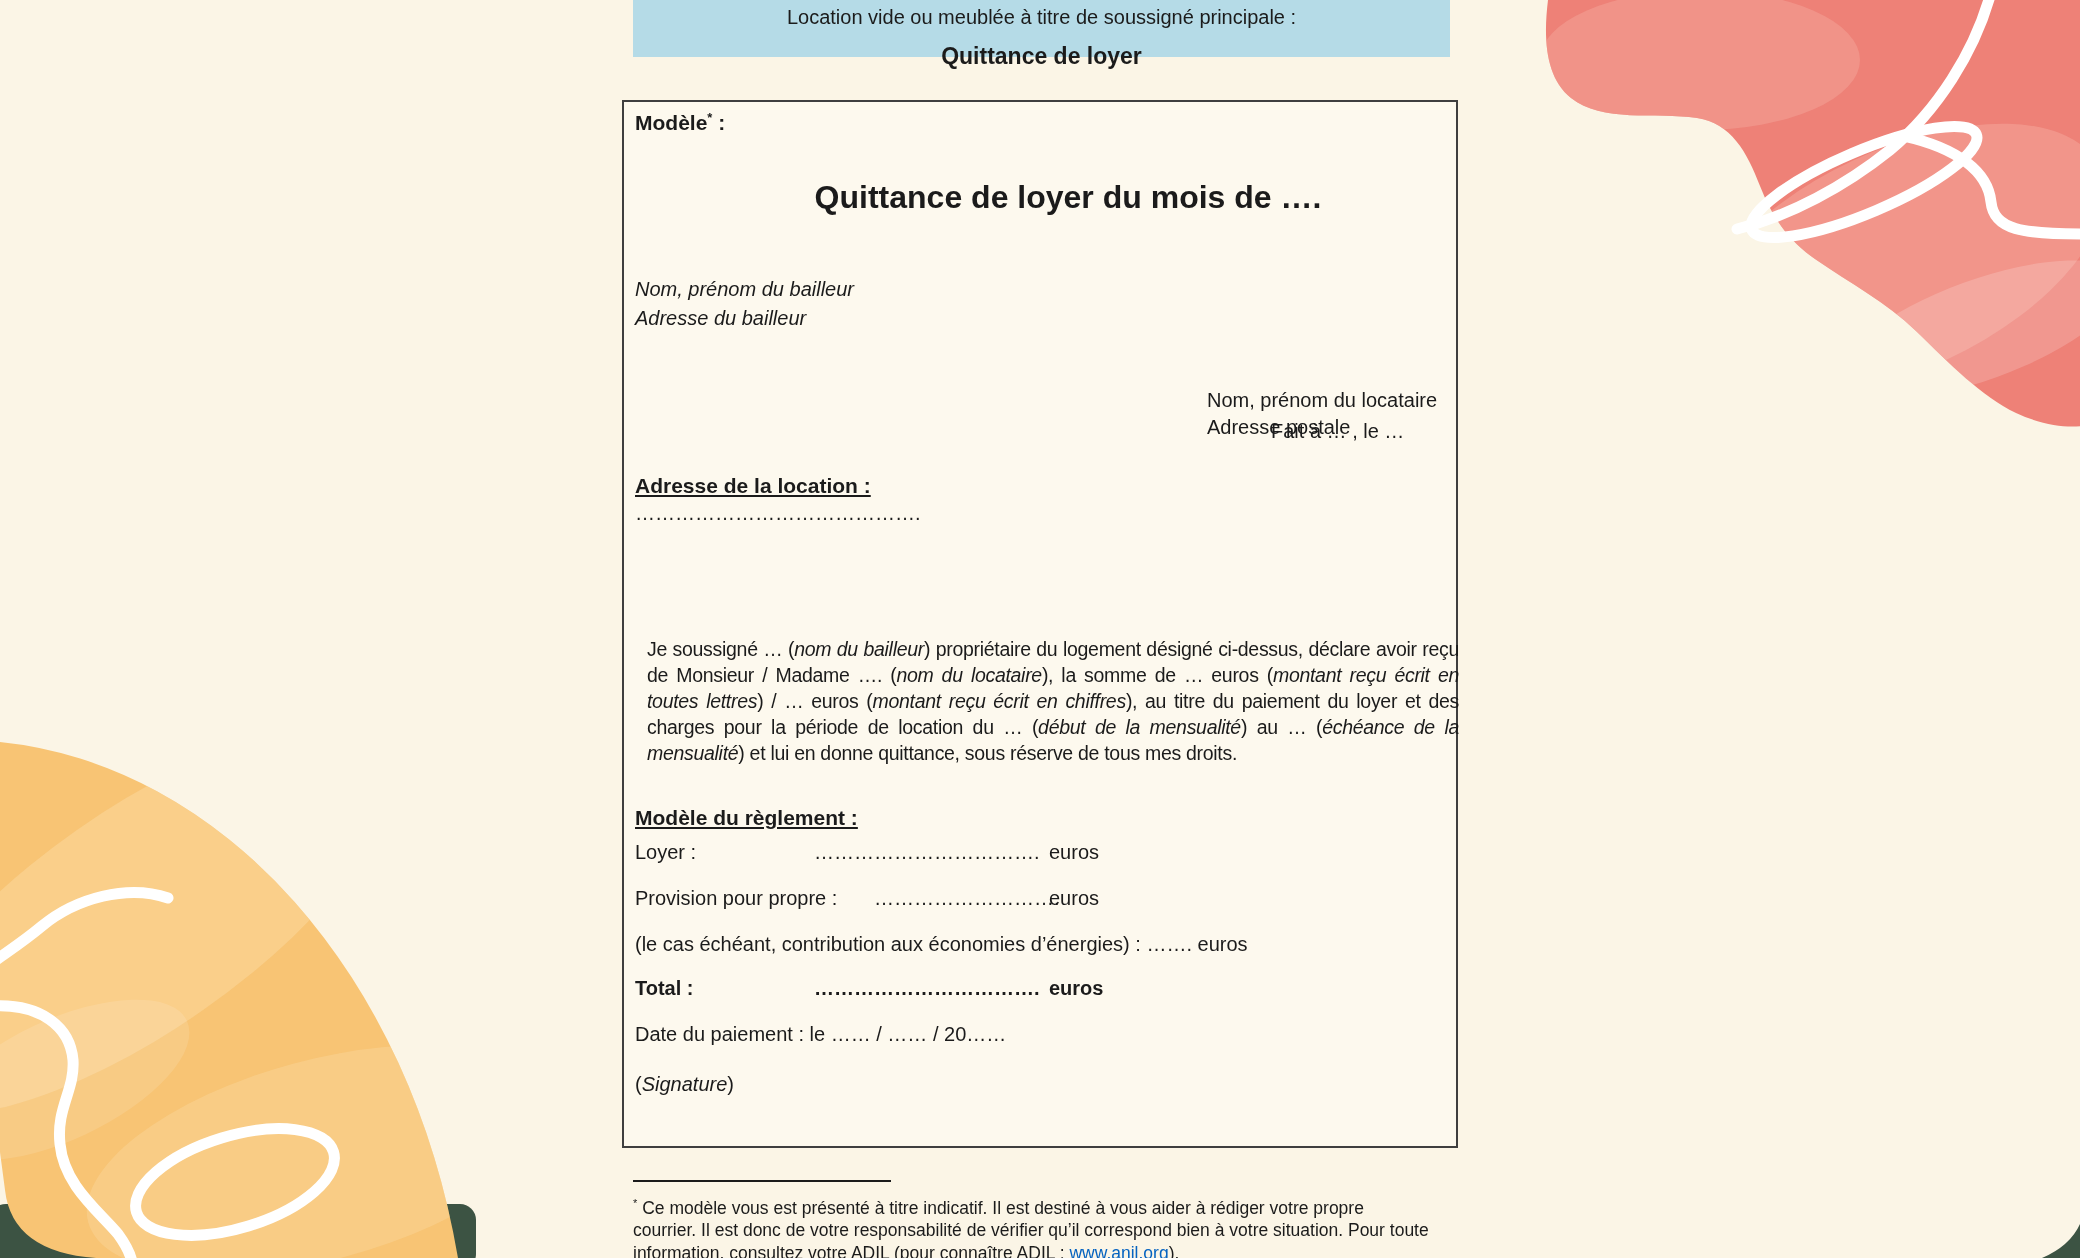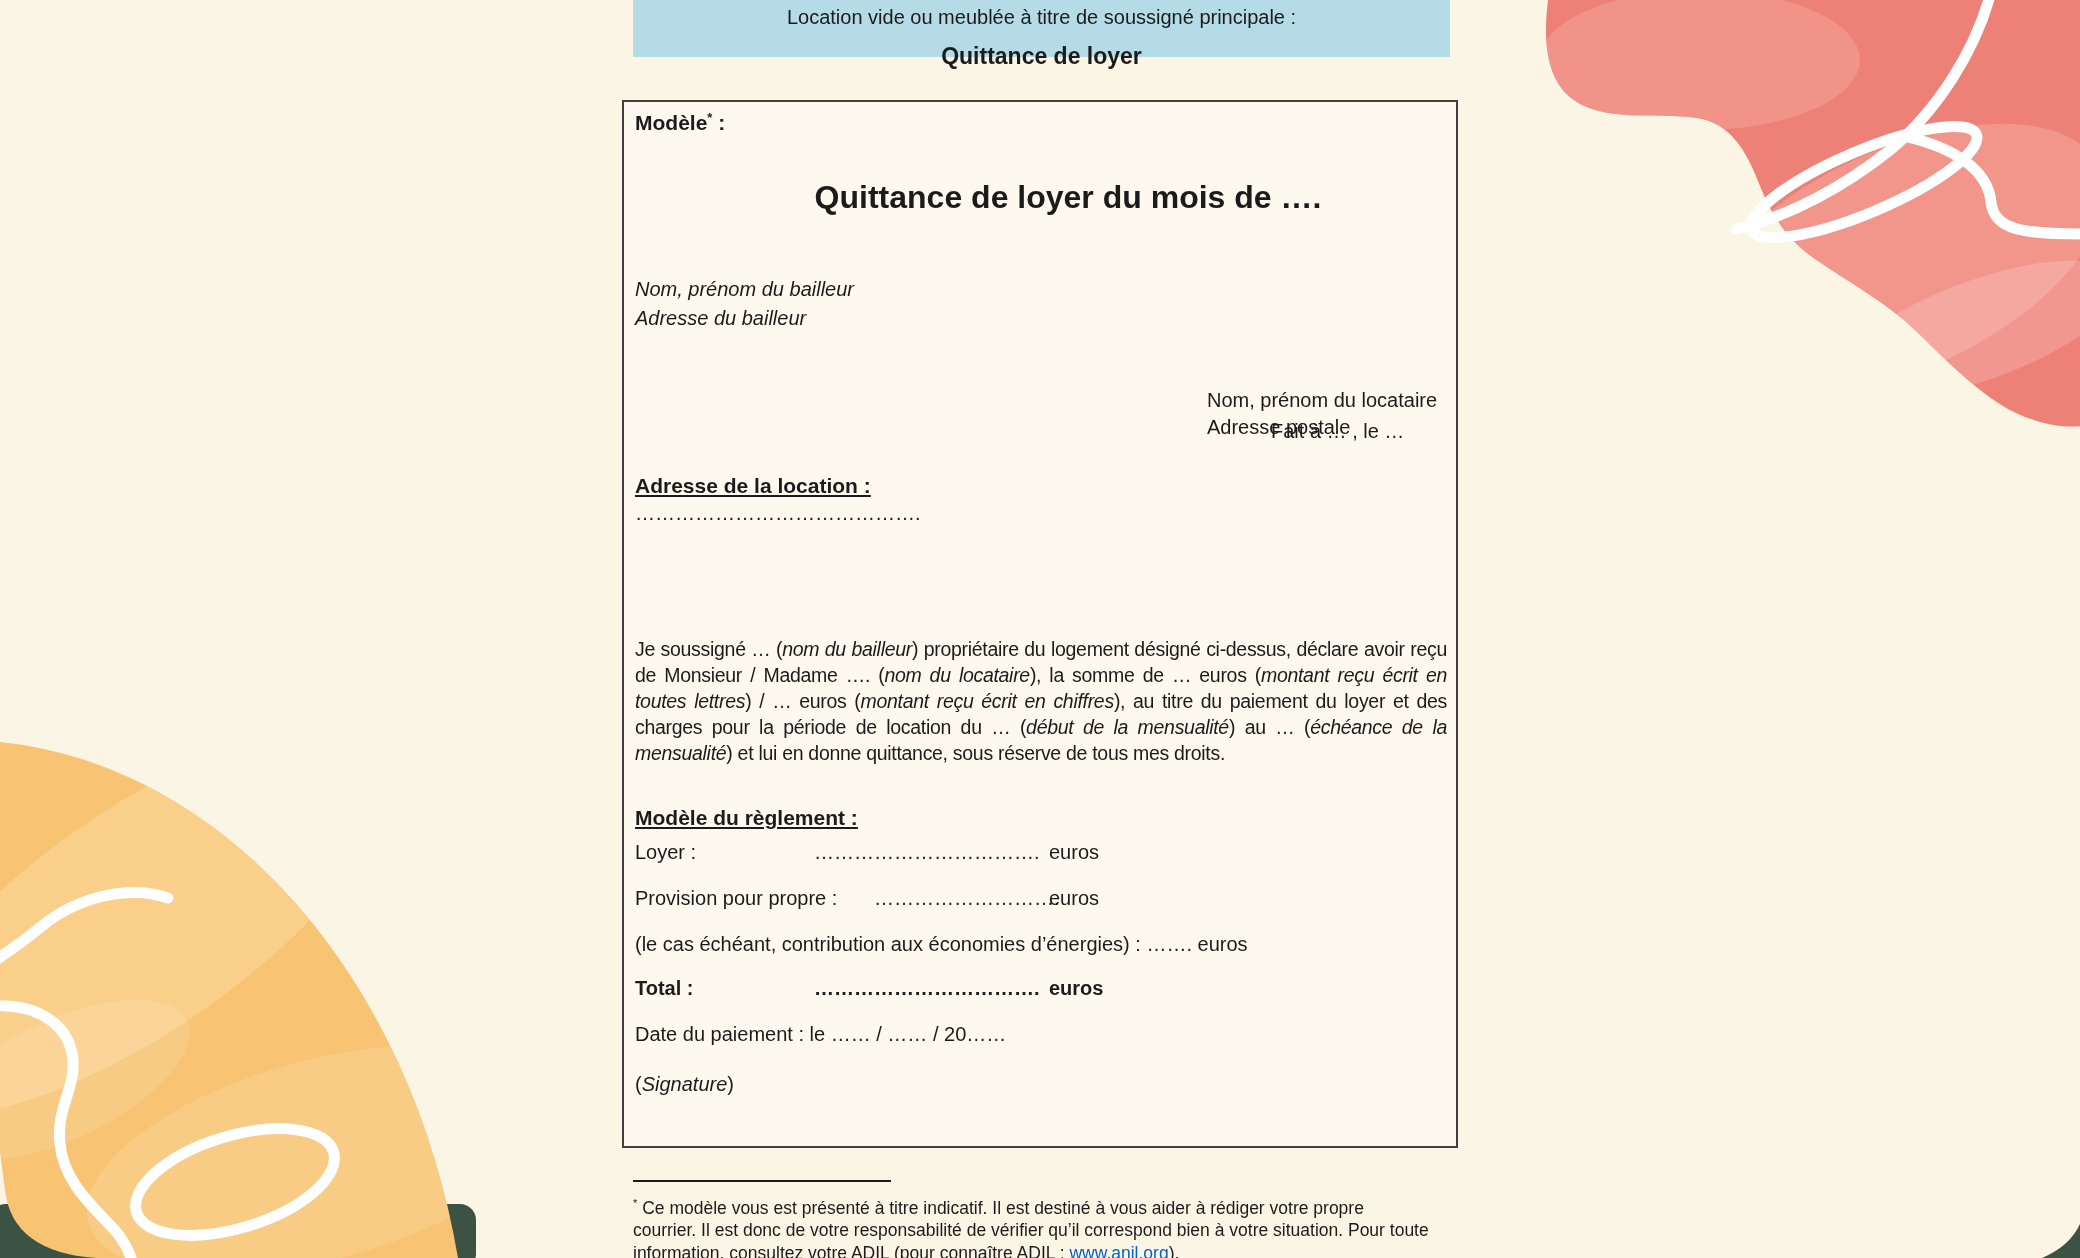--- a/index.html
+++ b/index.html
@@ -29,21 +29,21 @@
   .modele sup{position:static;font-size:13px;}
   .modele span{position:static;}
   .doc-title{left:0;top:77px;width:100%;text-align:center;font-size:32px;font-weight:bold;margin-left:28px;}
   .landlord{left:11px;top:173px;font-style:italic;font-size:20px;line-height:29px;}
   .landlord div{position:static;}
   .tenant{left:583px;top:245px;font-size:20px;line-height:27px;margin-top:40px;}
   .tenant div{position:static;}
   .fait{left:647px;top:318px;font-size:20px;}
   .addr-heading{left:11px;top:372px;font-size:21px;font-weight:bold;text-decoration:underline;}
   .addr-dots{left:11px;top:400px;font-size:20px;}
-  .para{left:11px;top:534px;width:812px;font-size:19.5px;line-height:26px;letter-spacing:-0.3px;
+  .para{left:23px;top:534px;width:812px;font-size:19.5px;line-height:26px;letter-spacing:-0.3px;
         text-align:justify;white-space:normal;}
   .para span,.para i{position:static;white-space:normal;}
   .pay-heading{left:11px;top:704px;font-size:21px;font-weight:bold;text-decoration:underline;}
   .detail-row{left:0;width:100%;height:26px;font-size:20px;}
   .detail-row span{position:absolute;}
   .row-loyer{top:739px;text-decoration:underline;}
   .row-provision{top:785px;}
   .row-energy{top:831px;font-size:20px;left:11px;width:auto;}
   .row-total{top:875px;font-weight:bold;}
   .row-date{top:921px;font-size:20px;left:11px;width:auto;}

